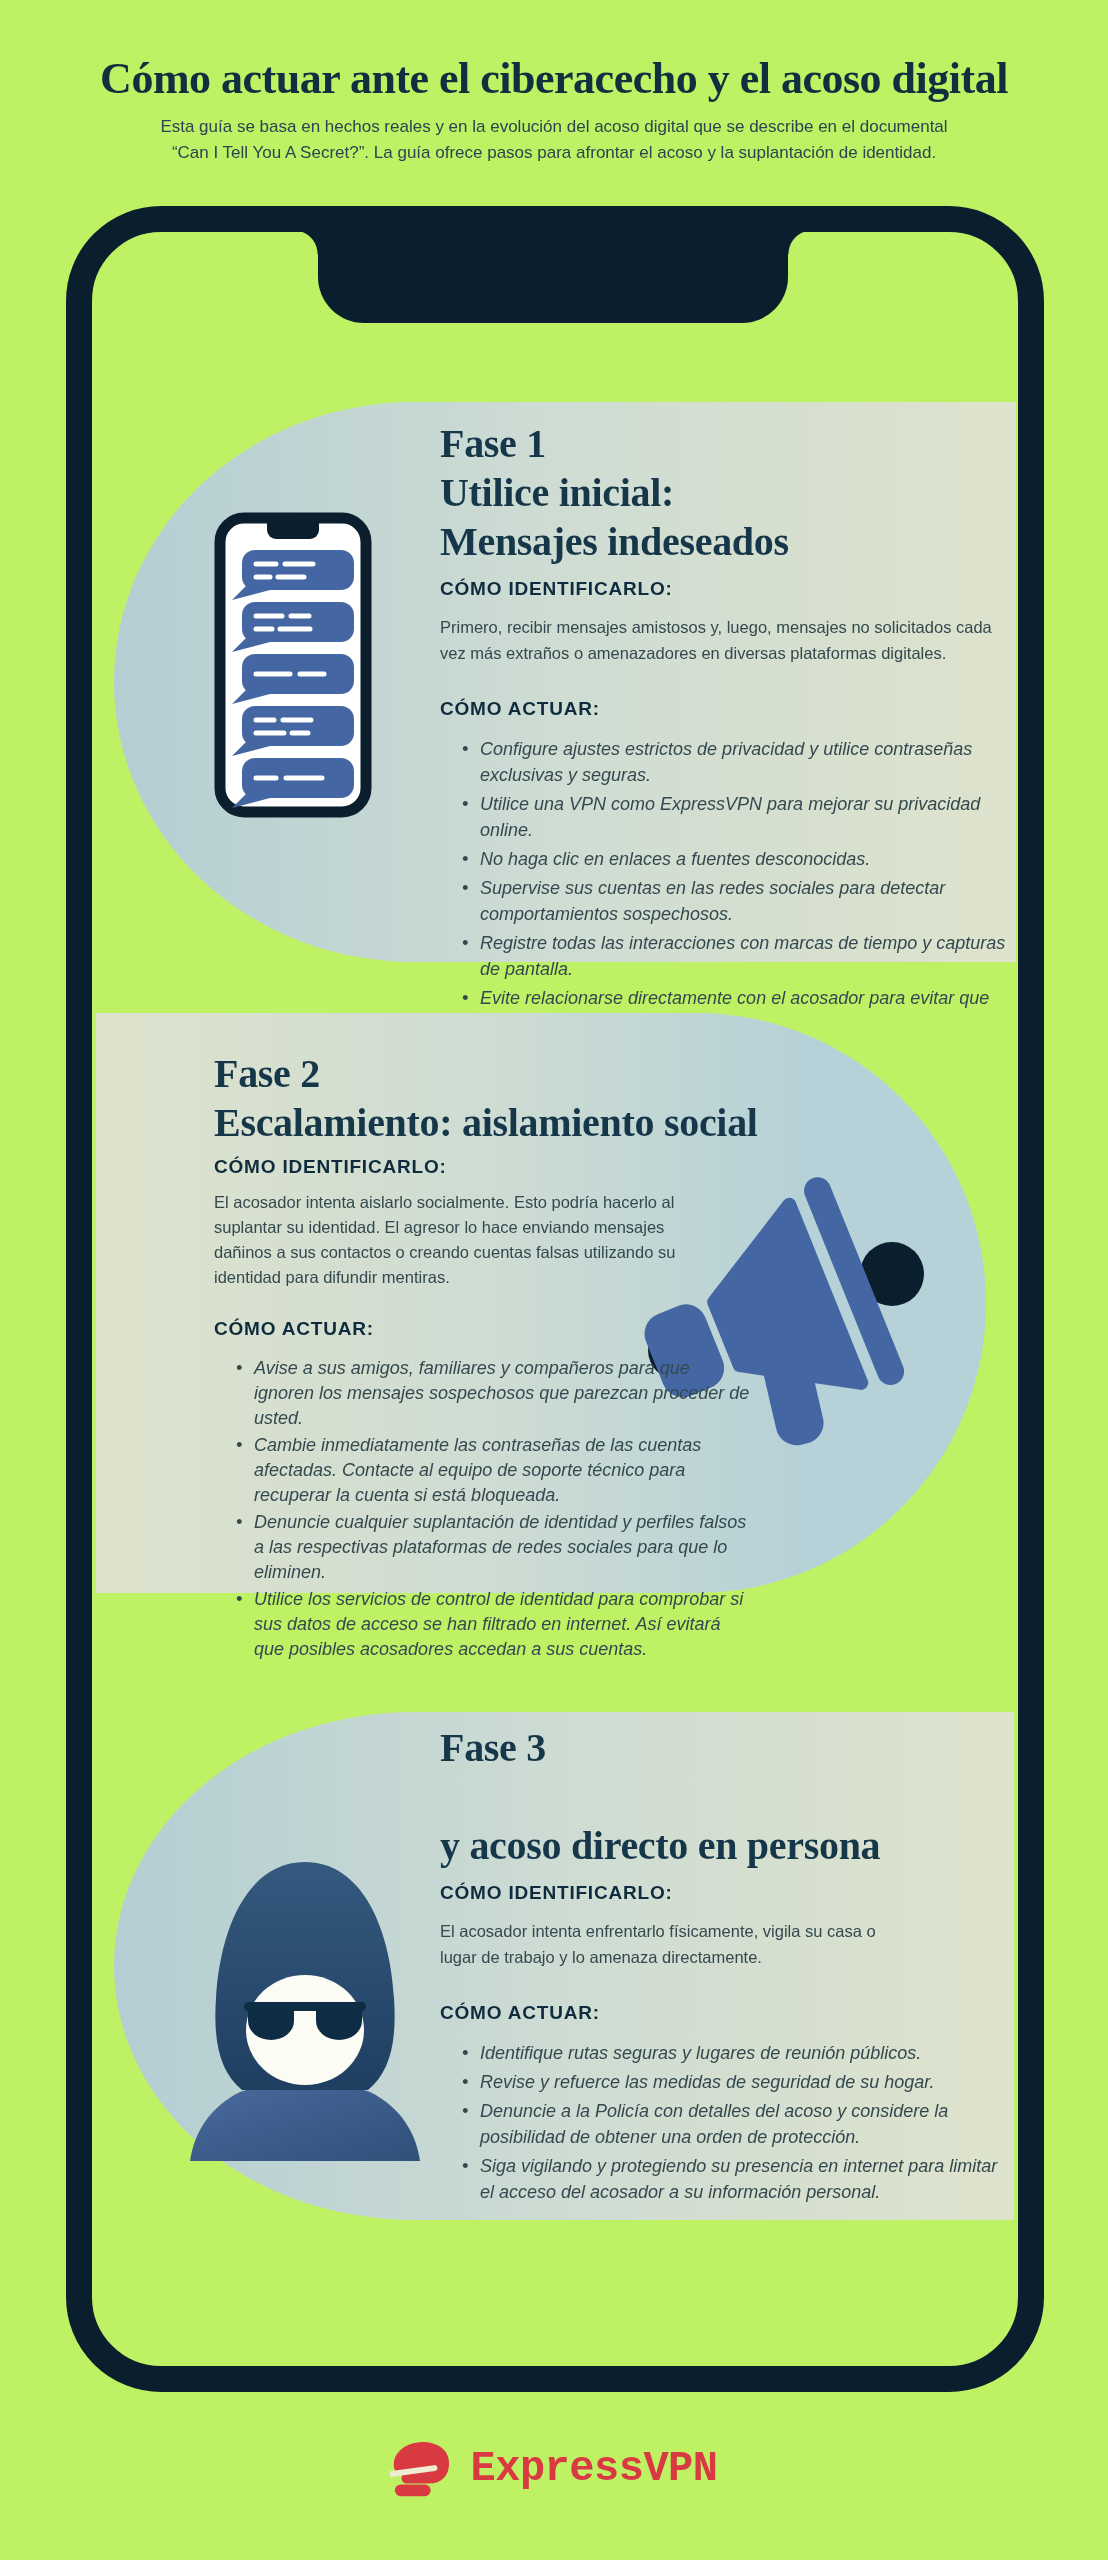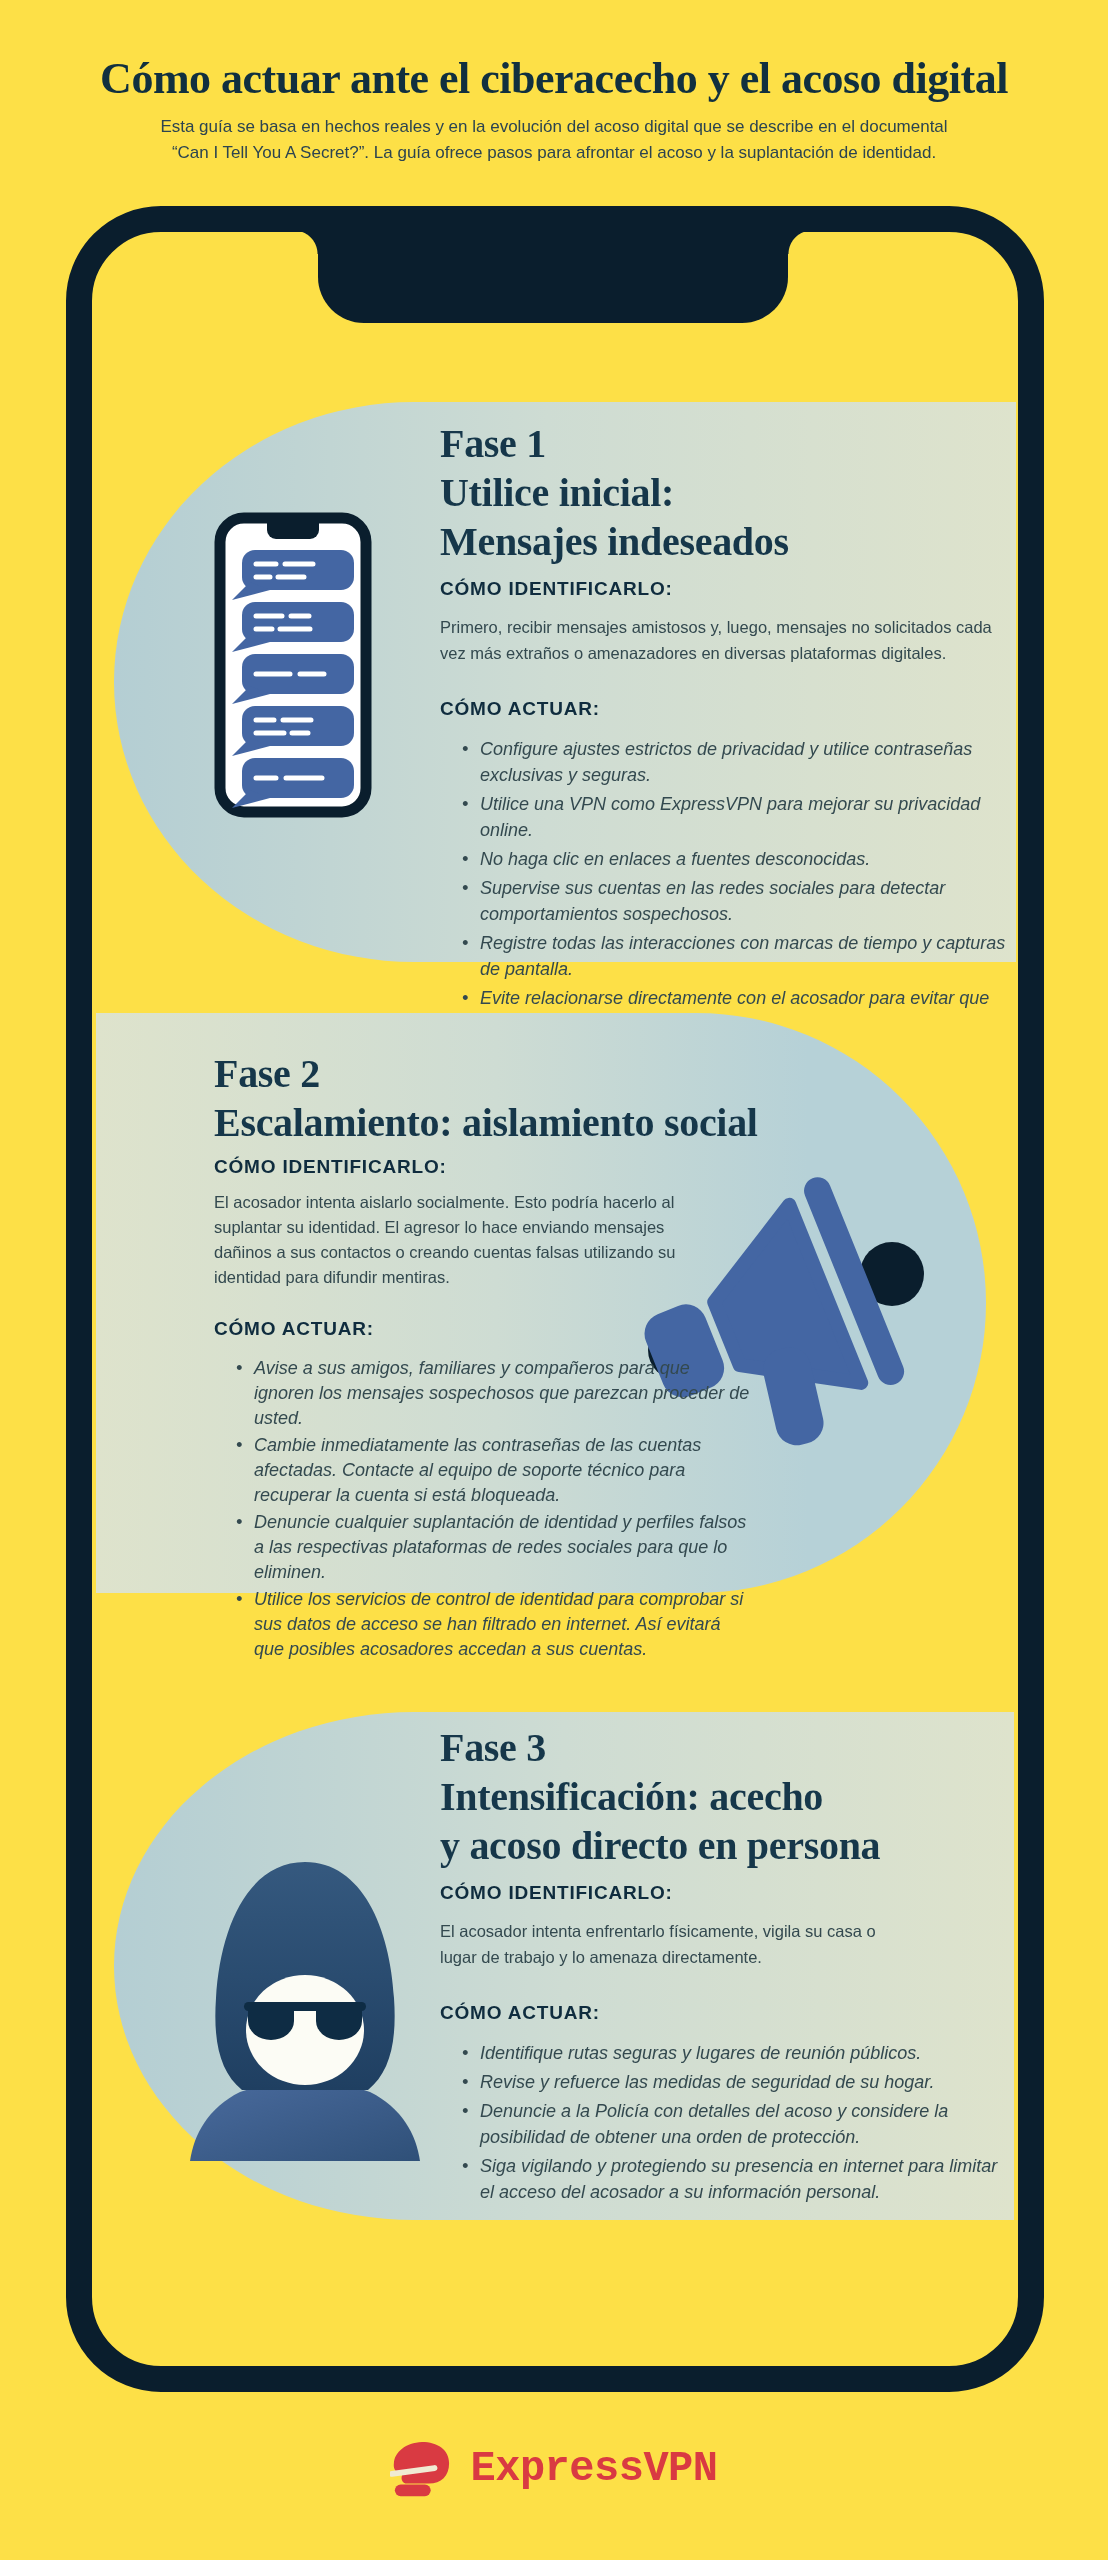--- a/index.html
+++ b/index.html
@@ -1,16 +1,16 @@
 <!DOCTYPE html>
 <html><head>
 <meta charset="utf-8">
 <style>
   html,body{margin:0;padding:0;background:#e8e4cf;}
-  .page{position:relative;width:1108px;height:2560px;background:#fde047;overflow:hidden;
+  .page{position:relative;width:1108px;height:2560px;background:#bef264;overflow:hidden;
         font-family:"Liberation Sans",sans-serif;}
   
   .page-title{position:absolute;top:24px;left:0;width:1108px;text-align:center;
       font-family:"Liberation Serif",serif;font-weight:700;font-size:44px;color:#11303f;letter-spacing:-0.5px;}
   .page-subtitle{position:absolute;top:97px;left:149px;width:810px;text-align:center;
       font-size:17px;line-height:1.55;color:#2c4450;}
   
   .phone-frame{position:absolute;left:66px;top:206px;width:978px;height:2186px;
       border:26px solid #0a1e2d;border-radius:95px;box-sizing:border-box;}
   .phone-notch{position:absolute;left:318px;top:206px;width:470px;height:117px;
@@ -173,21 +173,21 @@
     <path d="M60 236 C 28 252 14 278 10 305 L 240 305 C 236 278 222 252 190 236 C 150 222 100 222 60 236 Z" fill="url(#bodyG)"></path>
     <path d="M125 6 C 68 6 40 72 36 142 C 33 186 40 216 62 234 L 188 234 C 210 216 217 186 214 142 C 210 72 182 6 125 6 Z" fill="url(#hoodG)"></path>
     <ellipse cx="125" cy="174" rx="59" ry="55" fill="#fcfcf5"></ellipse>
     <rect x="64" y="146" width="122" height="9" rx="4.5" fill="#0e2c44"></rect>
     <path d="M68 155 h46 v10 a23 19 0 0 1 -46 0 z" fill="#0e2c44"></path>
     <path d="M136 155 h46 v10 a23 19 0 0 1 -46 0 z" fill="#0e2c44"></path>
   </svg>
 
   <div class="phase-content content-3">
     <h2 class="phase-title"><span>Fase 3</span><br>
-      <span>Intensificación: acecho</span><br>
+      <br>
       <span>y acoso directo en persona</span>
     </h2>
     <div class="mini-heading">CÓMO IDENTIFICARLO:</div>
     <p class="body-text">El acosador intenta enfrentarlo físicamente, vigila su casa o lugar de trabajo y lo amenaza directamente.</p>
     <div class="sect-gap"></div>
     <div class="mini-heading">CÓMO ACTUAR:</div>
     <ul class="actions">
       <li>Identifique rutas seguras y lugares de reunión públicos.</li>
       <li>Revise y refuerce las medidas de seguridad de su hogar.</li>
       <li>Denuncie a la Policía con detalles del acoso y considere la posibilidad de obtener una orden de protección.</li>

